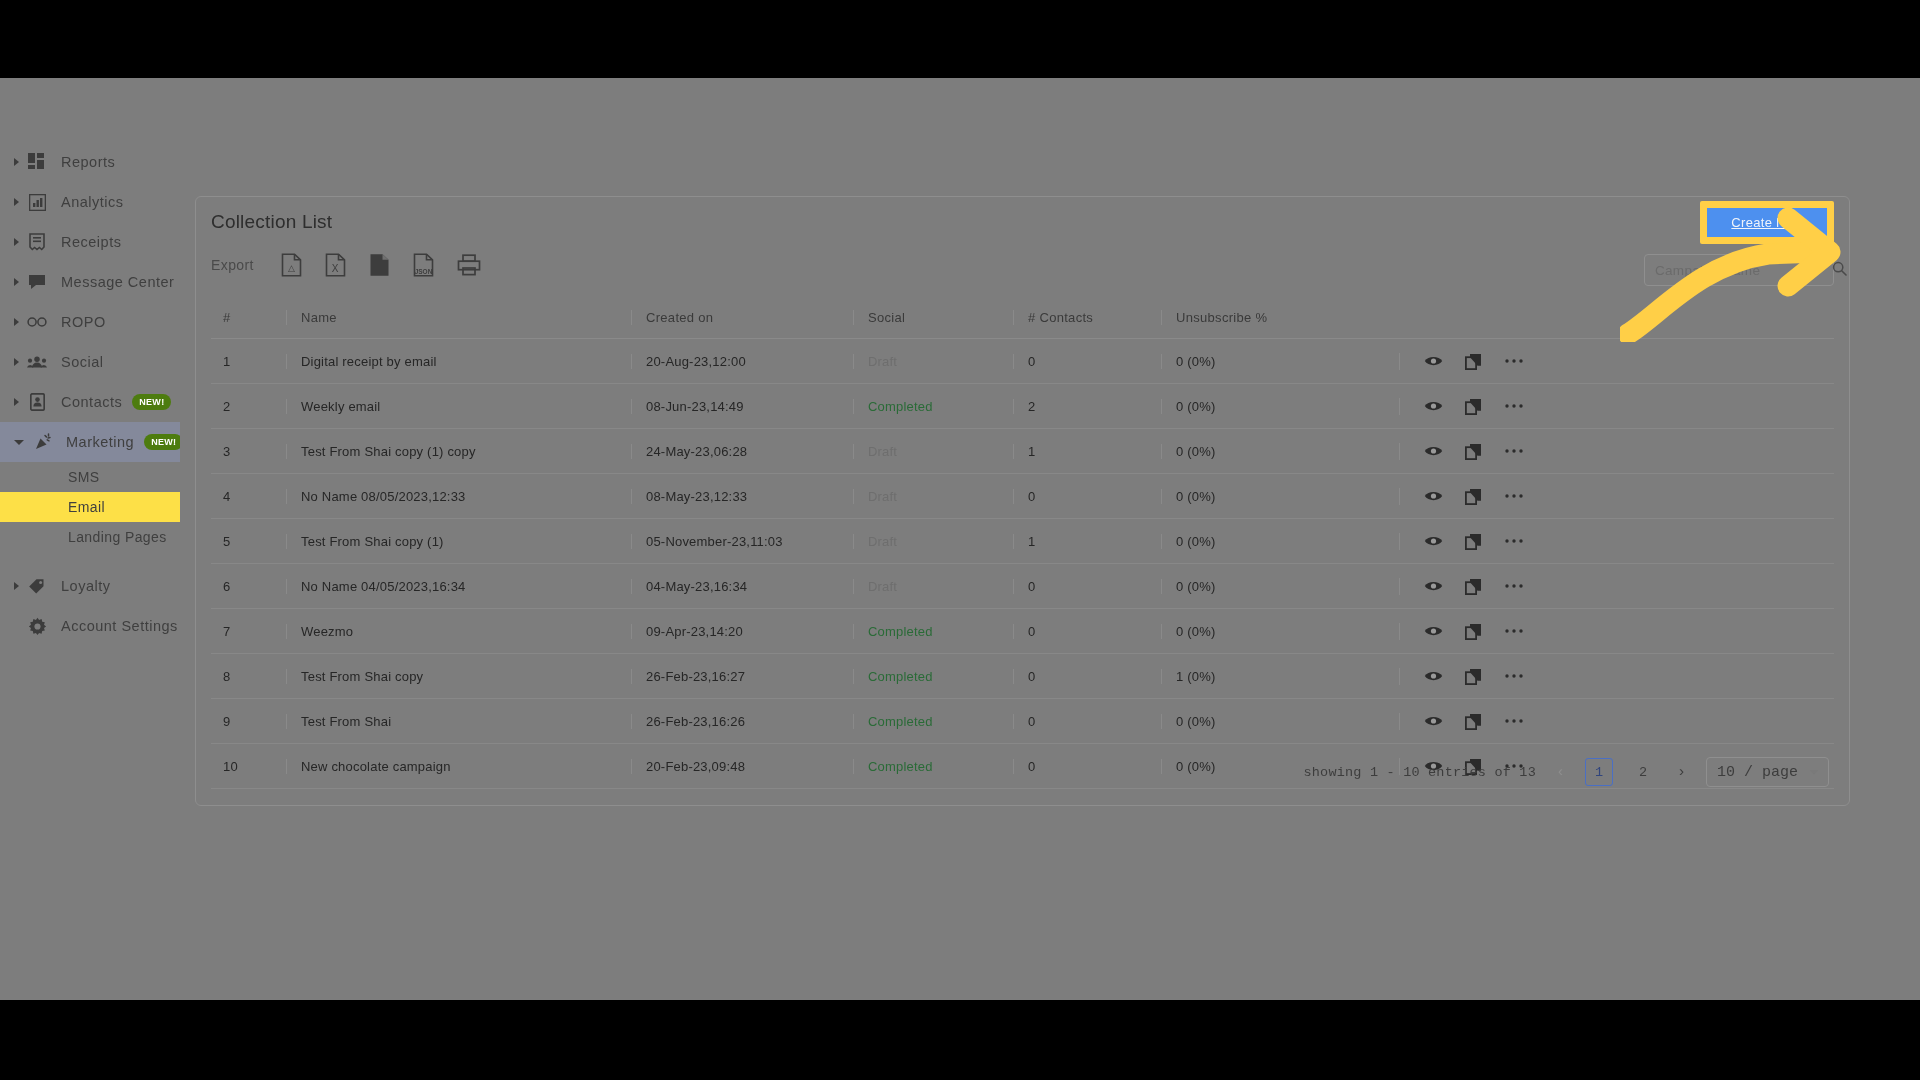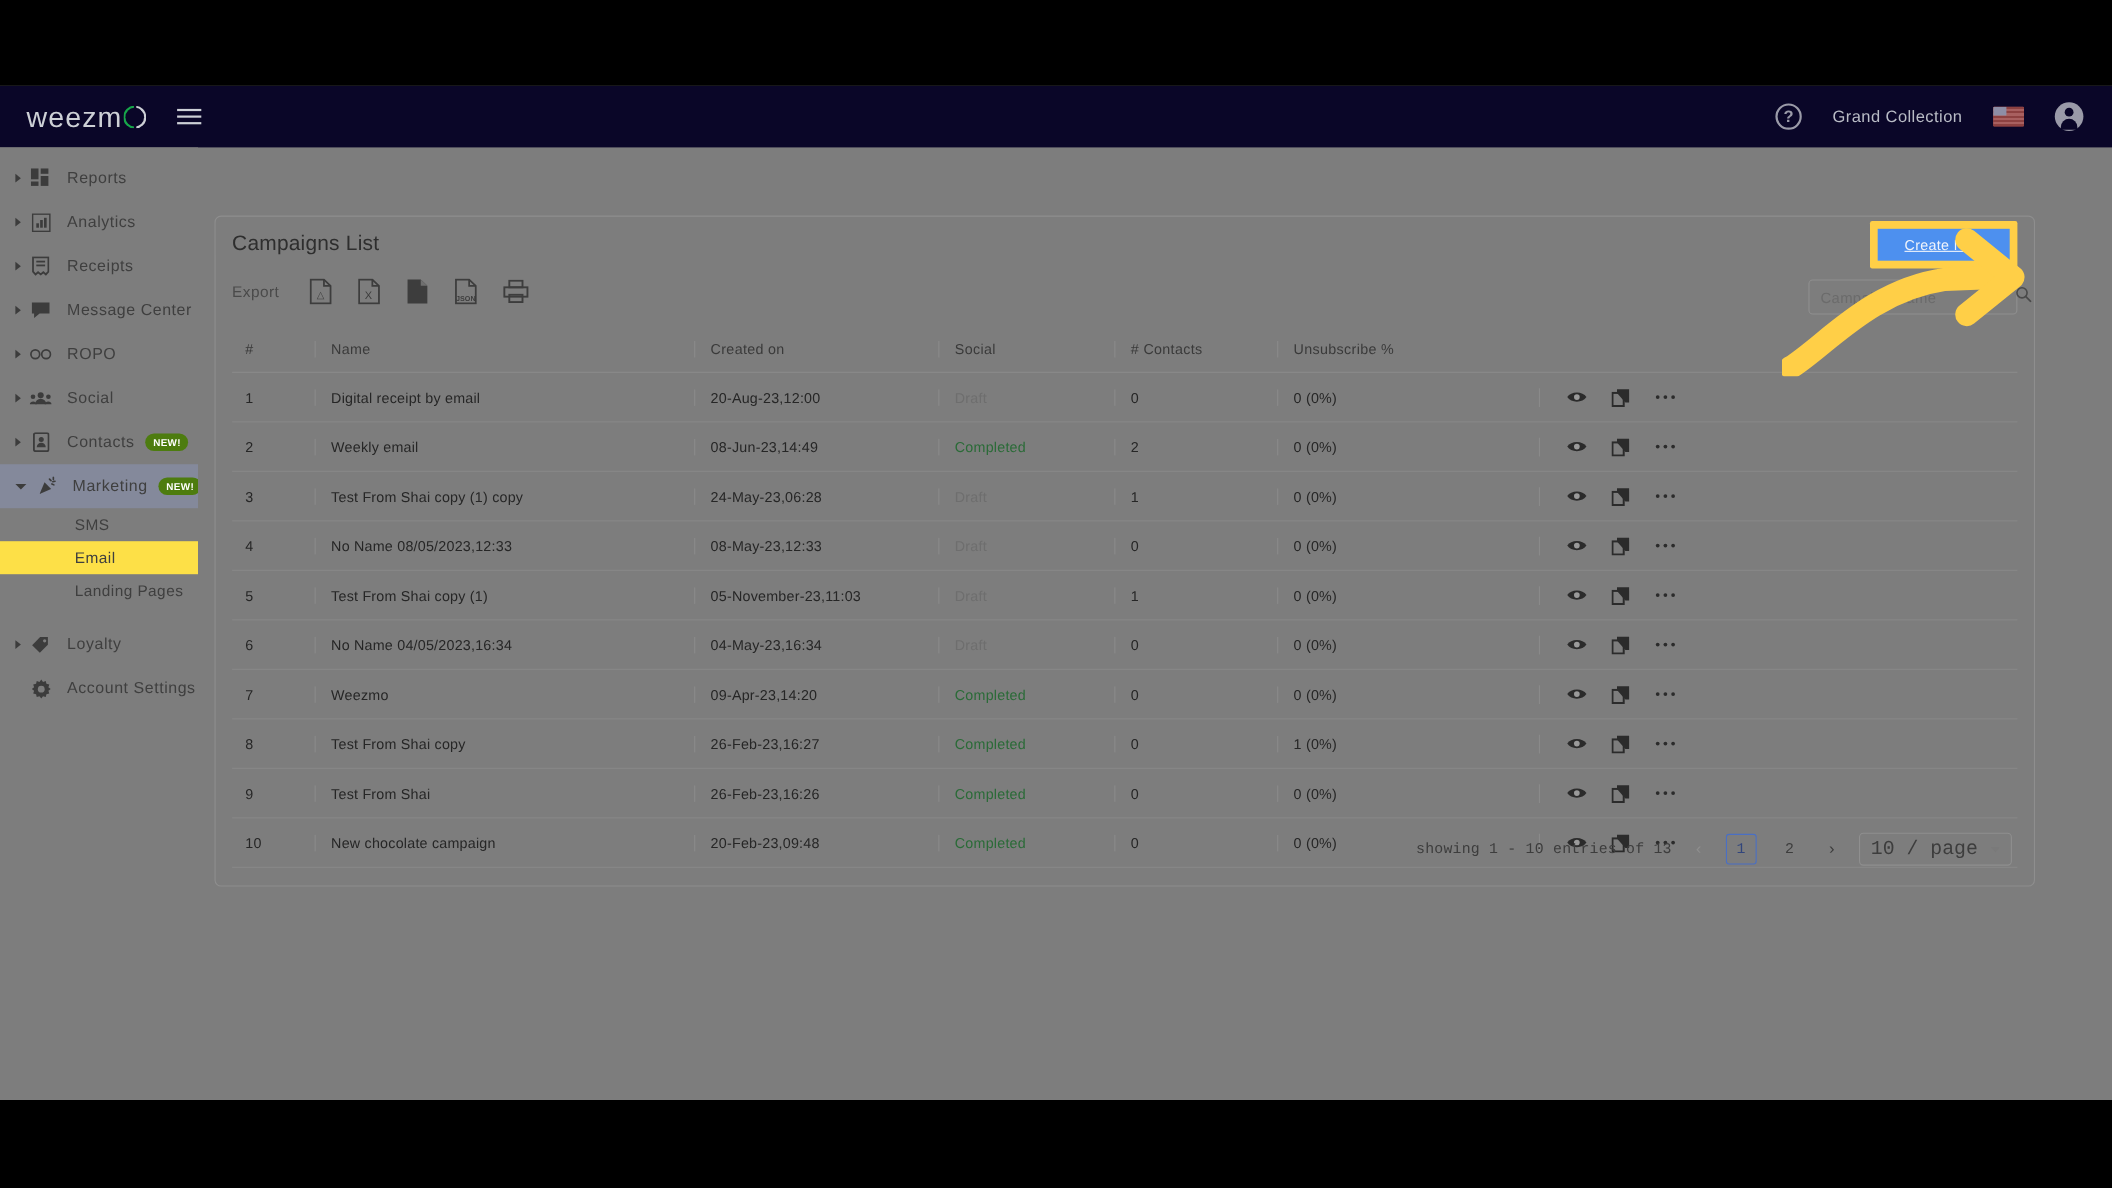--- a/index.html
+++ b/index.html
@@ -164,61 +164,36 @@
   #showing-text{ font-size:13.5px; color:#3d3d3d; letter-spacing:.2px; }
   .pg-arrow{ font-size:15px; color:#8e8e8e; cursor:pointer; padding:0 4px; }
   .pg-arrow.enabled{ color:#3d3d3d; }
   .pg-num{
     width:28px;height:28px;display:flex;align-items:center;justify-content:center;
     font-size:13.5px;color:#3d3d3d;cursor:pointer;border-radius:3px;
   }
   .pg-num.active{ border:1px solid #4a6fc4; color:#31457c; }
   #page-size{
     height:30px;border:1px solid #8f8f8f;border-radius:4px;display:flex;align-items:center;
-    gap:12px;padding:0 10px;font-size:18px;color:#3d3d3d;cursor:pointer;
+    gap:12px;padding:0 10px;font-size:15px;color:#3d3d3d;cursor:pointer;
   }
   .chev-down{ width:0;height:0;border-left:4px solid transparent;border-right:4px solid transparent;
     border-top:5px solid #7a7a7a; }
 
   
   #arrow-annotation{
     position:absolute; left:1440px; top:68px; width:300px; height:140px;
     pointer-events:none;
   }
 </style>
 </head>
 <body>
 
 <div id="viewport">
 
-  <div id="topbar">
-    <div class="logo-wrap">
-      <span class="logo-text">
-          <span>weezm</span>
-          <span class="logo-o">
-            <span class="arc-g"></span>
-            <span class="arc-w"></span>
-          </span>
-        </span>
-    </div>
-    <div id="hamburger">
-      <span></span>
-        <span></span>
-        <span></span>
-    </div>
-    <div class="topbar-right">
-      <div class="help-icon">?</div>
-      <div class="account-name">Grand Collection</div>
-      <div class="flag">
-        <div class="stripes"></div>
-          <div class="canton"></div>
-      </div>
-      <div class="avatar-icon"></div>
-    </div>
-  </div>
 
   <div id="sidebar">
 
     <div class="nav-item">
       <span class="caret"></span>
       <span class="nav-icon">
         <svg width="18" height="18" viewBox="0 0 18 18">
             <rect x="0" y="0" width="7" height="10" fill="#3c3c3c"></rect>
             <rect x="9" y="0" width="7" height="5" fill="#3c3c3c"></rect>
             <rect x="9" y="7" width="7" height="9" fill="#3c3c3c"></rect>
@@ -339,21 +314,21 @@
             <circle cx="9.5" cy="9.5" r="3.1" fill="#7d7d7d"></circle>
           </svg>
       </span>
       <span class="nav-label">Account Settings</span>
     </div>
   </div>
 
   <div id="main">
     <div id="card">
 
-      <div id="card-title">Campaigns List</div>
+      <div id="card-title">Collection List</div>
 
       <div id="export-row">
         <span id="export-label">Export</span>
 
         <span class="exp-icon">
           <svg width="21" height="24" viewBox="0 0 21 24">
               <path d="M1.5 1.2 h12 l6 5.6 v16 h-18 z" fill="none" stroke="#3d3d3d" stroke-width="1.6"></path>
               <path d="M13.5 1.2 v5.6 h6" fill="none" stroke="#3d3d3d" stroke-width="1.6"></path>
               <text x="10.5" y="18" font-size="9" font-family="Liberation Sans, sans-serif" fill="#3d3d3d" text-anchor="middle">△</text>
             </svg>

